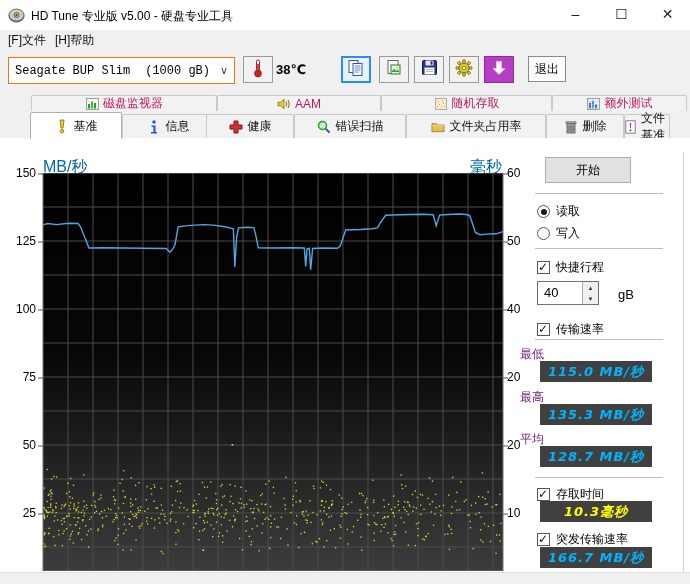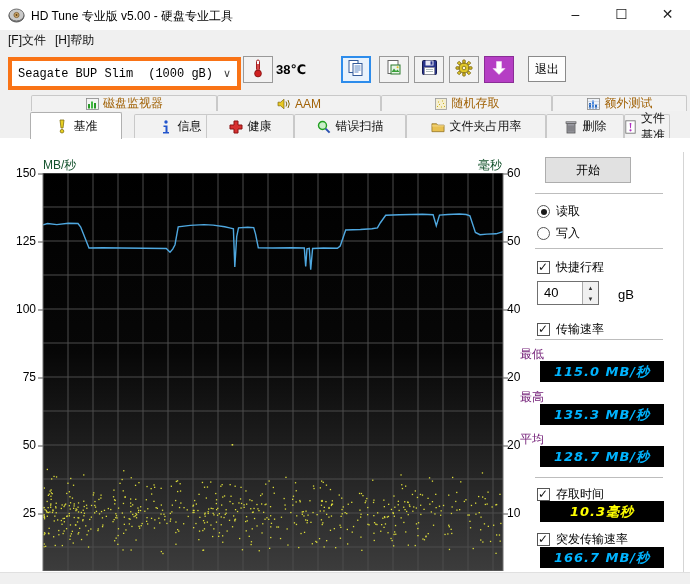--- a/index.html
+++ b/index.html
@@ -9,47 +9,47 @@
   .titlebar{position:absolute;left:0;top:0;width:690px;height:30px;background:#ffffff;}
   .title-icon{position:absolute;left:8px;top:7px;width:17px;height:17px;}
   .title-text{position:absolute;left:31px;top:8px;font-size:12px;color:#000;}
   .win-btn{position:absolute;top:0;width:45px;height:30px;text-align:center;line-height:28px;font-size:14px;color:#222;}
   .btn-min{right:92px;}.btn-max{right:46px;}.btn-close{right:0;}
   
   .menubar{position:absolute;left:0;top:30px;width:690px;height:18px;background:#f0f0f0;font-size:12px;color:#111;}
   .menu-item{position:absolute;top:2px;}
   
   .toolbar{position:absolute;left:0;top:48px;width:690px;height:47px;background:#f0f0f0;border-bottom:1px solid #d9d9d9;}
-  .drive-select{position:absolute;left:8px;top:9px;width:225px;height:25px;background:#fff;border:4px solid #f97316;
+  .drive-select{position:absolute;left:8px;top:9px;width:225px;height:25px;background:#fff;border:1px solid #f97316;
      font-family:"Liberation Mono","DejaVu Sans Mono",monospace;font-size:12px;color:#000;display:flex;align-items:center;}
   .drive-name{padding-left:6px;flex:1;white-space:nowrap;overflow:hidden;}
   .drive-cap{padding-right:4px;white-space:nowrap;overflow:hidden;}
   .drive-arrow{width:20px;text-align:center;color:#444;font-size:11px;font-family:"DejaVu Sans",sans-serif;}
   .tool-btn{position:absolute;top:8px;width:30px;height:27px;background:#f2f2f2;border:1px solid #999;
      display:flex;align-items:center;justify-content:center;box-sizing:border-box;}
   .tool-btn.sel{border:2px solid #2d8ceb;background:#e8f2fc;}
   .therm-btn{left:243px;}
   .temp-label{position:absolute;left:276px;top:14px;font-size:13px;font-weight:bold;color:#000;}
   .b1{left:341px;}.b2{left:379px;}.b3{left:414px;}.b4{left:449px;}.b5{left:484px;background:#b53ec4;border:1px solid #8a2d96;}
   .exit-btn{position:absolute;left:528px;top:8px;width:38px;height:26px;background:#fdfdfd;border:1px solid #8a8a8a;
      font-size:12px;color:#000;display:flex;align-items:center;justify-content:center;box-sizing:border-box;}
   
   .tabs-back{position:absolute;left:0;top:95px;width:690px;height:17px;background:#f0f0f0;}
   .tab-b{position:absolute;top:0;height:16px;background:#f2f2f2;border:1px solid #c9c9c9;border-bottom:none;
-     border-radius:2px 2px 0 0;display:flex;align-items:center;justify-content:center;gap:4px;font-size:12px;color:#a16207;box-sizing:border-box;}
+     border-radius:2px 2px 0 0;display:flex;align-items:center;justify-content:center;gap:4px;font-size:12px;color:#be185d;box-sizing:border-box;}
   .tabs-front{position:absolute;left:0;top:112px;width:690px;height:26px;background:#f0f0f0;border-bottom:1px solid #ffffff;}
   .tab-f{position:absolute;top:2px;height:24px;background:#f2f2f2;border:1px solid #c9c9c9;border-bottom:none;
      border-radius:2px 2px 0 0;display:flex;align-items:center;justify-content:center;gap:5px;font-size:12px;color:#111;box-sizing:border-box;}
   .tab-f.active{top:0;height:27px;background:#ffffff;border-color:#b0b0b0;z-index:3;}
   .ticon{display:inline-flex;width:14px;height:14px;align-items:center;justify-content:center;}
   
   .content{position:absolute;left:0;top:138px;width:690px;height:446px;background:#ffffff;}
   .bottom-strip{position:absolute;left:0;top:572px;width:690px;height:12px;background:#f0f0f0;border-top:1px solid #e0e0e0;}
   
-  .axis-title{position:absolute;font-size:12px;color:#14532d;}
+  .axis-title{position:absolute;font-size:16px;color:#0369a1;}
   .tick{position:absolute;font-size:12px;color:#000;width:30px;}
   .tick.left{text-align:right;}
   .chart-svg{position:absolute;left:38px;top:173px;}
   
   .start-btn{position:absolute;left:545px;top:157px;width:86px;height:26px;background:#e1e1e1;border:1px solid #adadad;
      font-size:12px;color:#000;display:flex;align-items:center;justify-content:center;box-sizing:border-box;}
   .sep{position:absolute;left:535px;width:128px;height:1px;background:#bdbdbd;}
   .ctl{position:absolute;display:flex;align-items:center;gap:6px;font-size:12px;color:#000;}
   .radio{width:13px;height:13px;border:1px solid #555;border-radius:50%;background:#fff;box-sizing:border-box;position:relative;}
   .radio.on::after{content:"";position:absolute;left:2.5px;top:2.5px;width:6px;height:6px;border-radius:50%;background:#1a1a1a;}
@@ -57,21 +57,21 @@
   .check.on::after{content:"✓";position:absolute;left:0px;top:-2px;font-size:12px;color:#111;}
   .spinbox{position:absolute;left:537px;top:281px;width:62px;height:24px;background:#fff;border:1px solid #707070;box-sizing:border-box;}
   .spin-val{position:absolute;left:6px;top:3px;font-size:13px;color:#000;}
   .spin-btns{position:absolute;right:0;top:0;width:15px;height:22px;border-left:1px solid #aaa;}
   .spin-up,.spin-dn{position:absolute;left:0;width:15px;height:11px;background:#f0f0f0;font-size:6px;color:#333;
      display:flex;align-items:center;justify-content:center;}
   .spin-up{top:0;border-bottom:1px solid #ccc;}
   .spin-dn{bottom:0;}
   .unit-label{position:absolute;left:618px;top:287px;font-size:13px;color:#000;}
   .stat-label{position:absolute;left:520px;font-size:12px;color:#701a75;}
-  .lcd{position:absolute;left:540px;width:124px;height:21px;background:#000000;display:flex;align-items:center;justify-content:center;
+  .lcd{position:absolute;left:540px;width:112px;height:21px;background:#404040;display:flex;align-items:center;justify-content:center;
      font-family:"DejaVu Sans","Liberation Sans",sans-serif;font-size:13px;font-weight:bold;font-style:italic;letter-spacing:1px;}
   .vline{position:absolute;left:683px;top:152px;width:1px;height:424px;background:#d5d5d5;}
 </style>
 </head>
 <body>
 
 <div class="window">
 
   <div class="titlebar">
     <span class="title-icon">
@@ -223,21 +223,21 @@
   <div class="tabs-front">
     <div class="tab-f active" style="left:30px;width:92px">
       <span class="ticon">
         <svg width="10" height="15" viewBox="0 0 10 15">
           <path d="M3 1 h4 L6 9 H4 Z" fill="#e8d020" stroke="#807010" stroke-width="0.8"></path>
           <circle cx="5" cy="12.2" r="1.8" fill="#e8d020" stroke="#807010" stroke-width="0.8"></circle>
         </svg>
       </span>
       <span>基准</span>
     </div>
-    <div class="tab-f" style="left:134px;width:92px">
+    <div class="tab-f" style="left:122px;width:92px">
       <span class="ticon">
         <svg width="8" height="14" viewBox="0 0 8 14">
           <circle cx="4" cy="2" r="1.7" fill="#2255cc"></circle>
           <path d="M1.5 5.5 h4 V12 h1.5 v1.5 H1 V12 h2.5 V7 H1.5 Z" fill="#2255cc"></path>
         </svg>
       </span>
       <span>信息</span>
     </div>
     <div class="tab-f" style="left:206px;width:88px">
       <span class="ticon">

